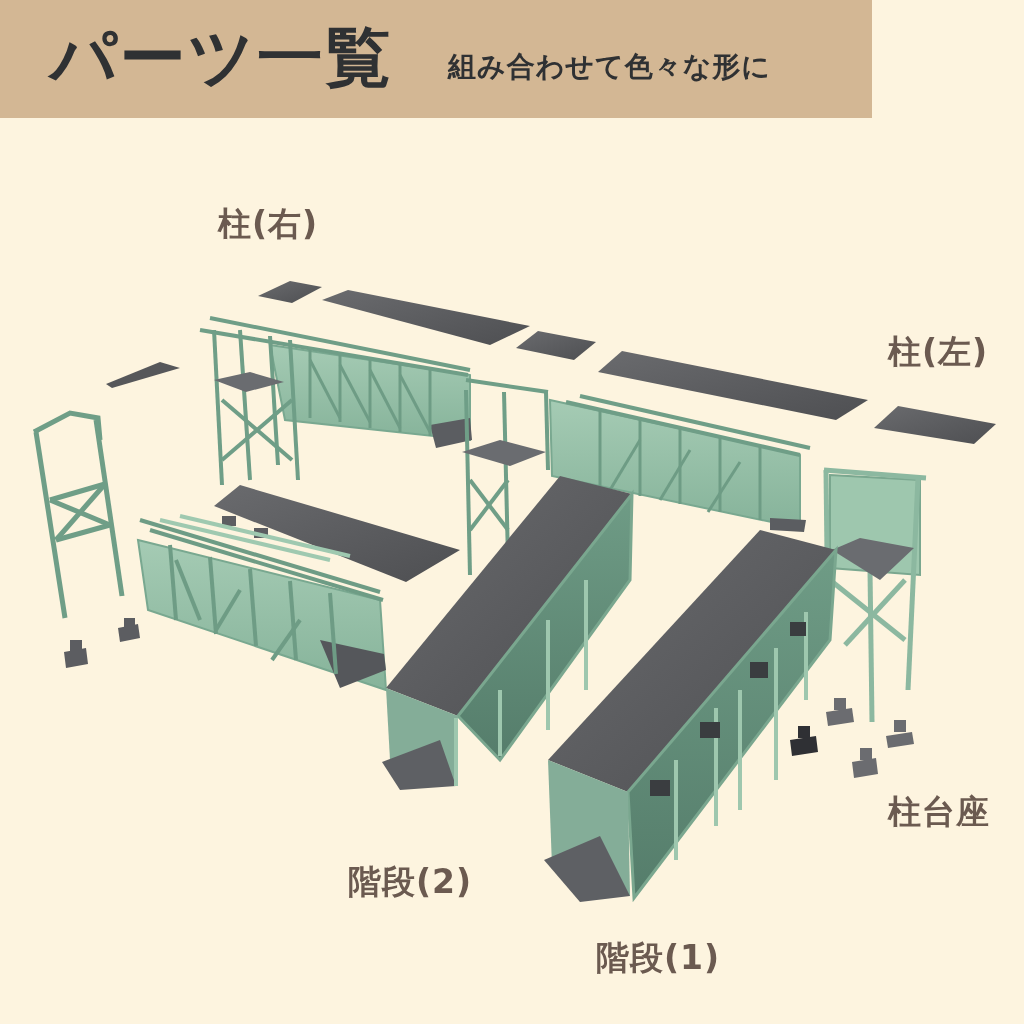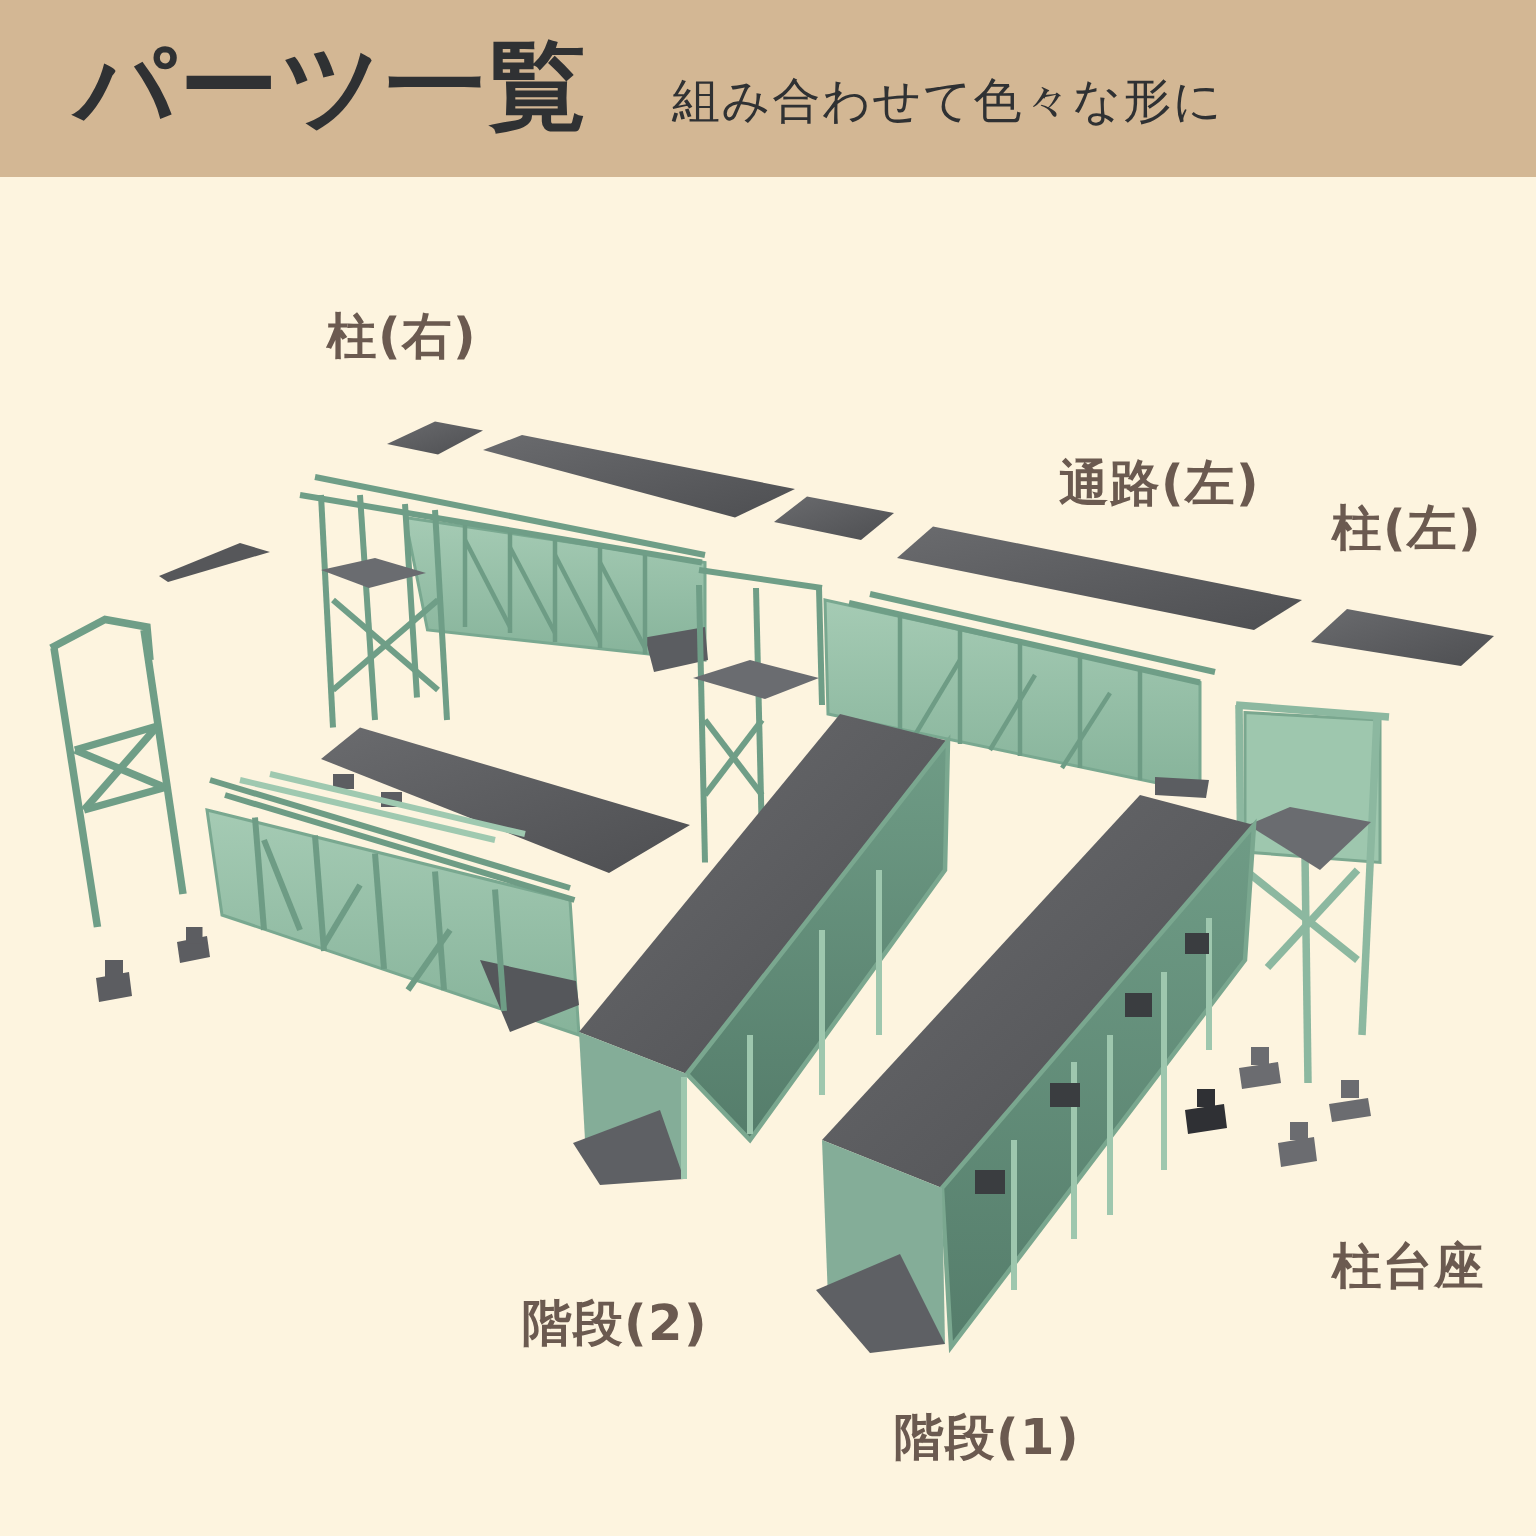--- a/index.html
+++ b/index.html
@@ -1,19 +1,19 @@
 <!DOCTYPE html>
 <html><head>
 <meta charset="utf-8">
 <style>
   html,body{margin:0;padding:0;}
   body{width:1024px;height:1024px;position:relative;overflow:hidden;background:#fdf4df;font-family:"DejaVu Sans","Liberation Sans",sans-serif;}
-  .header{position:absolute;left:0;top:0;width:1024px;height:118px;background:#d3b794;}
+  .header{position:absolute;left:0;top:0;width:872px;height:118px;background:#d3b794;}
   .title{position:absolute;left:50px;top:18px;font-size:66px;font-weight:bold;color:#2f3133;letter-spacing:2px;line-height:80px;white-space:nowrap;}
-  .subtitle{position:absolute;left:448px;top:42px;font-size:32px;font-weight:normal;color:#2f3133;letter-spacing:1px;line-height:50px;white-space:nowrap;}
+  .subtitle{position:absolute;left:448px;top:42px;font-size:28px;font-weight:bold;color:#2f3133;letter-spacing:1px;line-height:50px;white-space:nowrap;}
   .stage{position:absolute;left:0;top:118px;width:1024px;height:906px;padding-left:39px;}
   .stage svg{position:absolute;left:0;top:0;}
   .label{position:absolute;font-size:33px;font-weight:bold;color:#6b5a50;white-space:nowrap;line-height:40px;letter-spacing:1px;}
 </style>
 </head>
 <body>
 
 <div class="header">
   <div class="title">パーツ一覧</div>
   <div class="subtitle">組み合わせて色々な形に</div>
@@ -186,18 +186,17 @@
       <g fill="#3a3d40">
         <rect x="650" y="780" width="20" height="16"></rect>
         <rect x="700" y="722" width="20" height="16"></rect>
         <rect x="750" y="662" width="18" height="16"></rect>
         <rect x="790" y="622" width="16" height="14"></rect>
       </g>
     </g>
   </svg>
 
   <div class="label" style="left:218px;top:86px;">柱(右)</div>
-  <div class="label" style="left:706px;top:184px;">通路(左)</div>
   <div class="label" style="left:888px;top:214px;">柱(左)</div>
   <div class="label" style="left:348px;top:720px;margin-top:24px;">階段(2)</div>
-  <div class="label" style="left:888px;top:674px;margin-top:32px;">柱台座</div>
+  <div class="label" style="left:888px;top:674px;">柱台座</div>
   <div class="label" style="left:596px;top:820px;">階段(1)</div>
 </div>
 
 </body></html>

